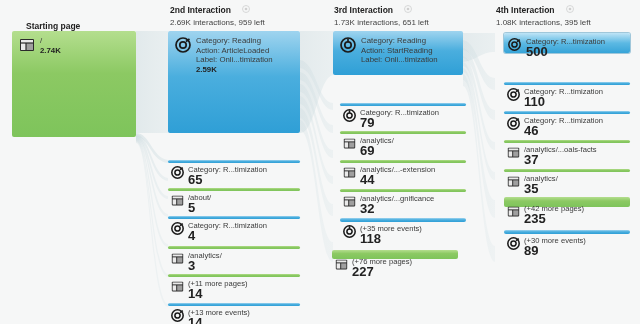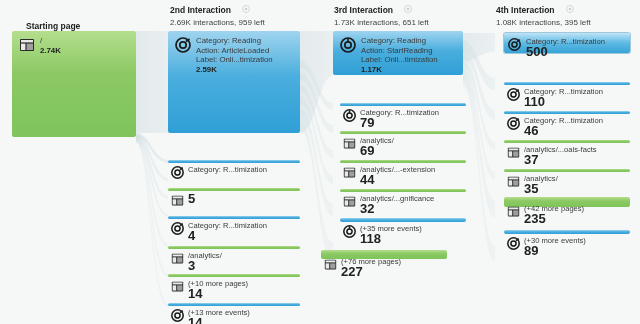--- a/index.html
+++ b/index.html
@@ -164,36 +164,38 @@
   <div class="body" style="top:5px;">
     <span class="ico">
       <svg viewBox="0 0 16 16" width="13" height="13">
           <circle cx="8" cy="8" r="7" fill="none" stroke="#1b1b1b" stroke-width="1.9"></circle>
           <circle cx="8" cy="8" r="3.2" fill="none" stroke="#1b1b1b" stroke-width="1.9"></circle>
           <path d="M11 4.5 L14.5 2" stroke="#1b1b1b" stroke-width="1.9" fill="none"></path>
         </svg>
     </span>
     <span class="txt">
       <div class="lbl">Category: R...timization</div>
+      <div class="val">65</div>
     </span>
   </div>
 </div>
 
 <div class="node green" style="left:168px;top:188px;width:132px;height:22px;">
   <div class="bar" style="height:2.5px;"></div>
   <div class="body" style="top:5px;">
     <span class="ico">
       <svg viewBox="0 0 16 16" width="13" height="13">
           <rect x="1" y="2" width="14" height="12" rx="1" fill="#2b2b2b"></rect>
           <rect x="2" y="3" width="12" height="2.4" fill="#fff" opacity=".9"></rect>
           <rect x="2" y="6.6" width="4.4" height="6.4" fill="#fff" opacity=".9"></rect>
           <rect x="7.6" y="6.6" width="6.4" height="6.4" fill="#fff" opacity=".55"></rect>
         </svg>
     </span>
     <span class="txt">
+      <div class="lbl">/about/</div>
       <div class="val">5</div>
     </span>
   </div>
 </div>
 
 <div class="node blue" style="left:168px;top:216px;width:132px;height:22px;">
   <div class="bar" style="height:2.5px;"></div>
   <div class="body" style="top:5px;">
     <span class="ico">
       <svg viewBox="0 0 16 16" width="13" height="13">
@@ -232,21 +234,21 @@
   <div class="body" style="top:5px;">
     <span class="ico">
       <svg viewBox="0 0 16 16" width="13" height="13">
           <rect x="1" y="2" width="14" height="12" rx="1" fill="#2b2b2b"></rect>
           <rect x="2" y="3" width="12" height="2.4" fill="#fff" opacity=".9"></rect>
           <rect x="2" y="6.6" width="4.4" height="6.4" fill="#fff" opacity=".9"></rect>
           <rect x="7.6" y="6.6" width="6.4" height="6.4" fill="#fff" opacity=".55"></rect>
         </svg>
     </span>
     <span class="txt">
-      <div class="lbl">(+10 more pages)</div>
+      <div class="lbl">(+11 more pages)</div>
       <div class="val">14</div>
     </span>
   </div>
 </div>
 
 <div class="node blue" style="left:168px;top:303px;width:132px;height:35px;">
   <div class="bar" style="height:2.5px;"></div>
   <div class="body" style="top:5px;">
     <span class="ico">
       <svg viewBox="0 0 16 16" width="13" height="13">
@@ -269,21 +271,20 @@
       <svg viewBox="0 0 16 16" width="16" height="16">
           <circle cx="8" cy="8" r="7" fill="none" stroke="#1b1b1b" stroke-width="1.7"></circle>
           <circle cx="8" cy="8" r="3.2" fill="none" stroke="#1b1b1b" stroke-width="1.7"></circle>
           <path d="M8 5 L8 1.5" stroke="#1b1b1b" stroke-width="1.7" fill="none"></path>
         </svg>
     </span>
     <span class="txt">
       <div class="lbl">Category: Reading</div>
       <div class="lbl">Action: StartReading</div>
       <div class="lbl">Label: Onli...timization</div>
-      <div class="val">1.17K</div>
     </span>
   </div>
 </div>
 
 <div class="node blue" style="left:340px;top:103px;width:126px;height:22px;">
   <div class="bar" style="height:3px;"></div>
   <div class="body" style="top:5px;">
     <span class="ico">
       <svg viewBox="0 0 16 16" width="13" height="13">
           <circle cx="8" cy="8" r="7" fill="none" stroke="#1b1b1b" stroke-width="1.9"></circle>
@@ -362,21 +363,21 @@
           <path d="M8 5 L8 1.5" stroke="#1b1b1b" stroke-width="1.9" fill="none"></path>
         </svg>
     </span>
     <span class="txt">
       <div class="lbl">(+35 more events)</div>
       <div class="val">118</div>
     </span>
   </div>
 </div>
 
-<div class="node green" style="left:321px;top:250px;width:126px;height:24px;text-decoration:underline;">
+<div class="node green" style="left:332px;top:250px;width:126px;height:24px;text-decoration:underline;">
   <div class="bar" style="height:9px;"></div>
   <div class="body" style="top:7px;">
     <span class="ico">
       <svg viewBox="0 0 16 16" width="13" height="13">
           <rect x="1" y="2" width="14" height="12" rx="1" fill="#2b2b2b"></rect>
           <rect x="2" y="3" width="12" height="2.4" fill="#fff" opacity=".9"></rect>
           <rect x="2" y="6.6" width="4.4" height="6.4" fill="#fff" opacity=".9"></rect>
           <rect x="7.6" y="6.6" width="6.4" height="6.4" fill="#fff" opacity=".55"></rect>
         </svg>
     </span>

